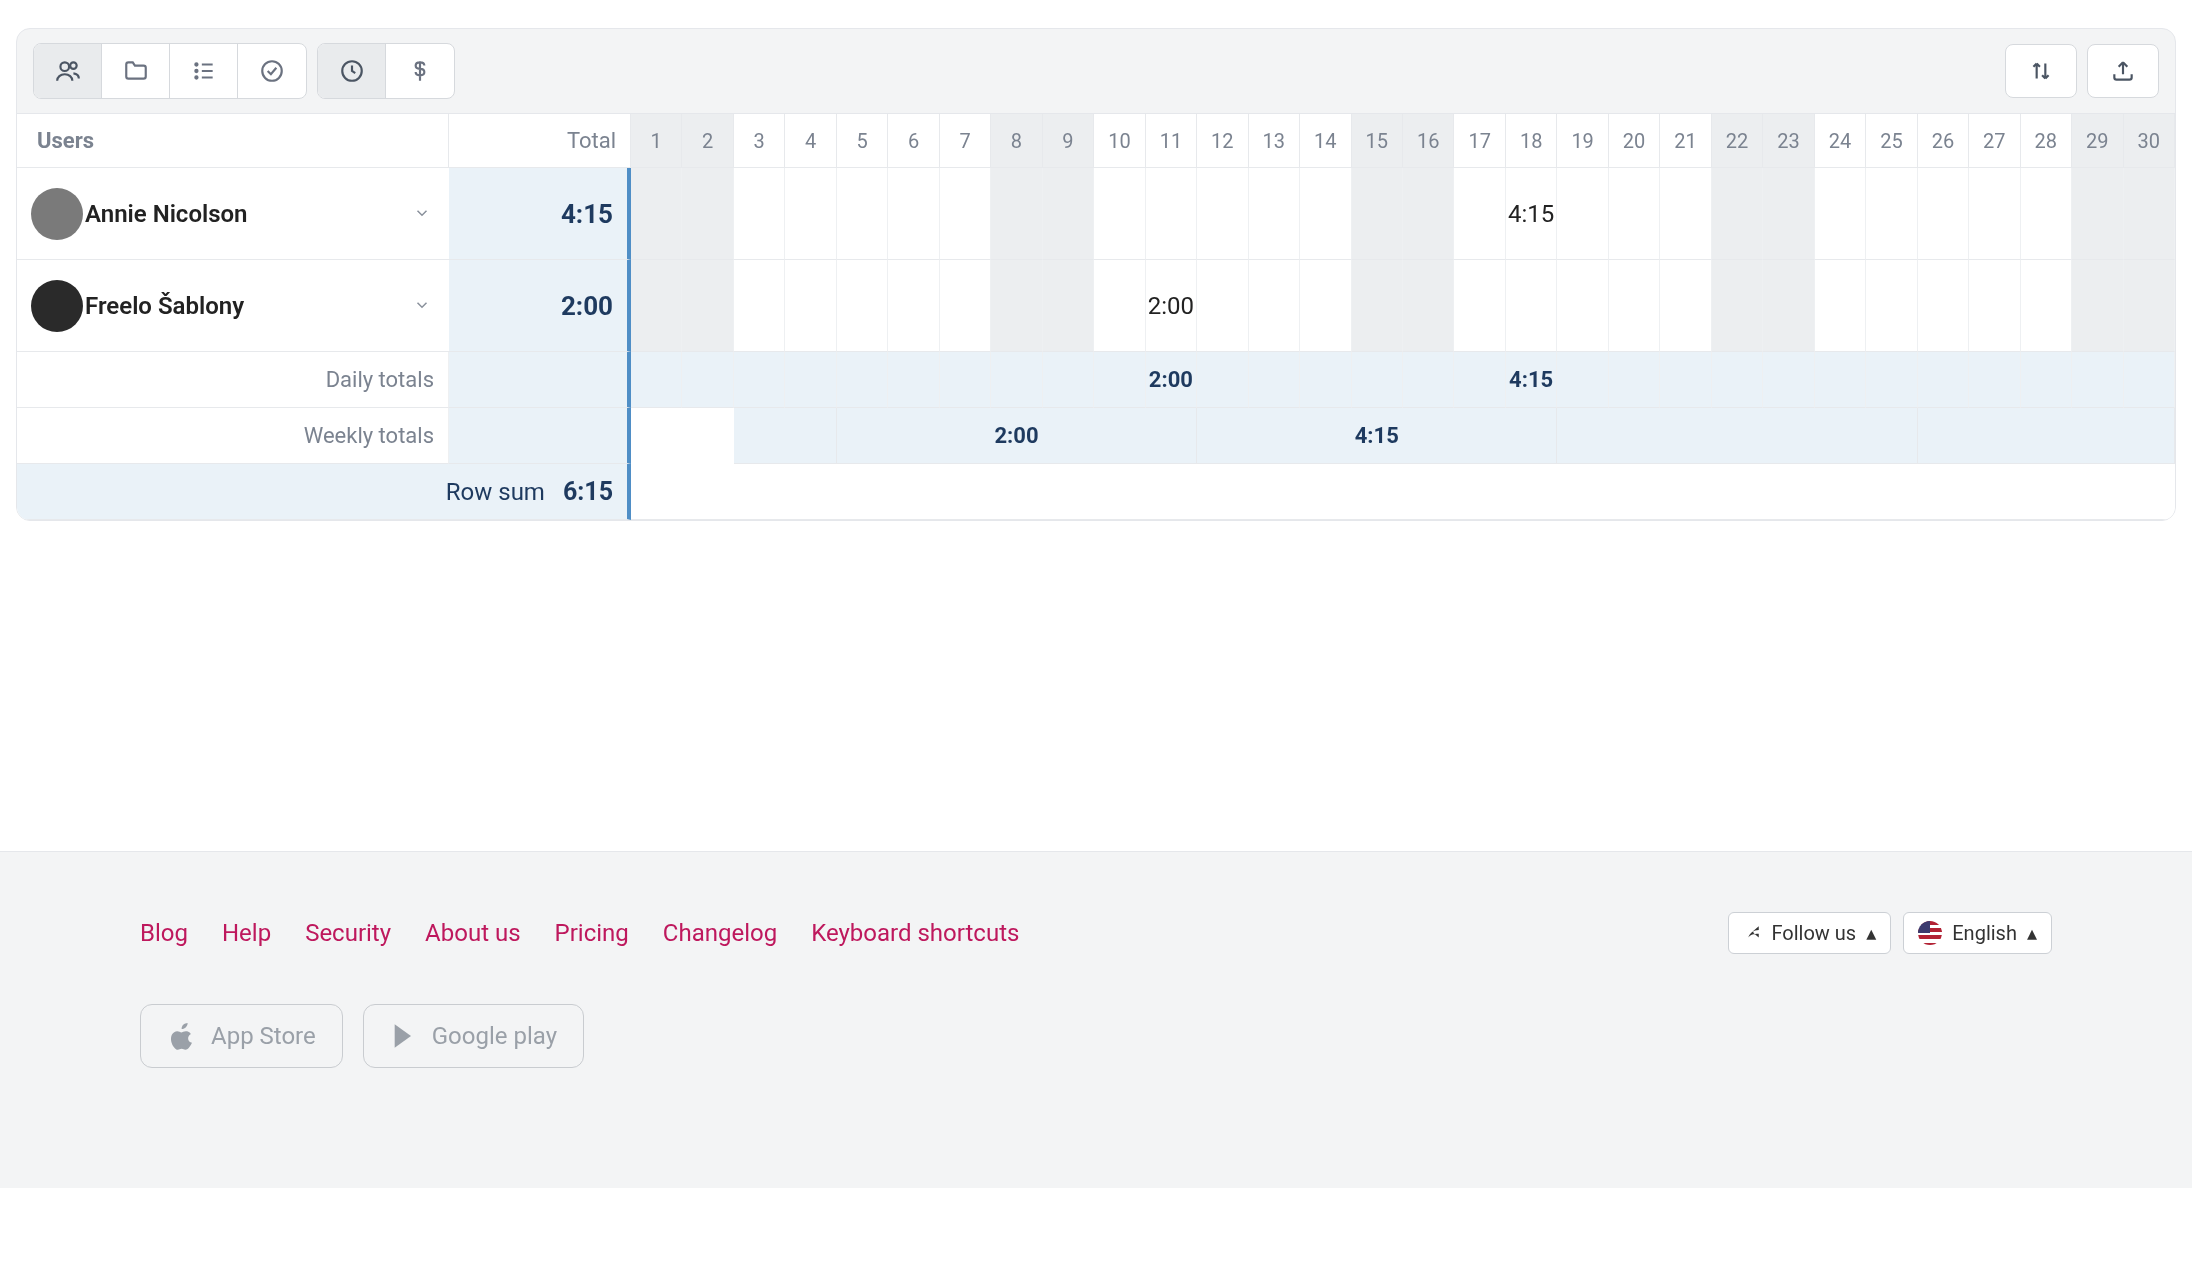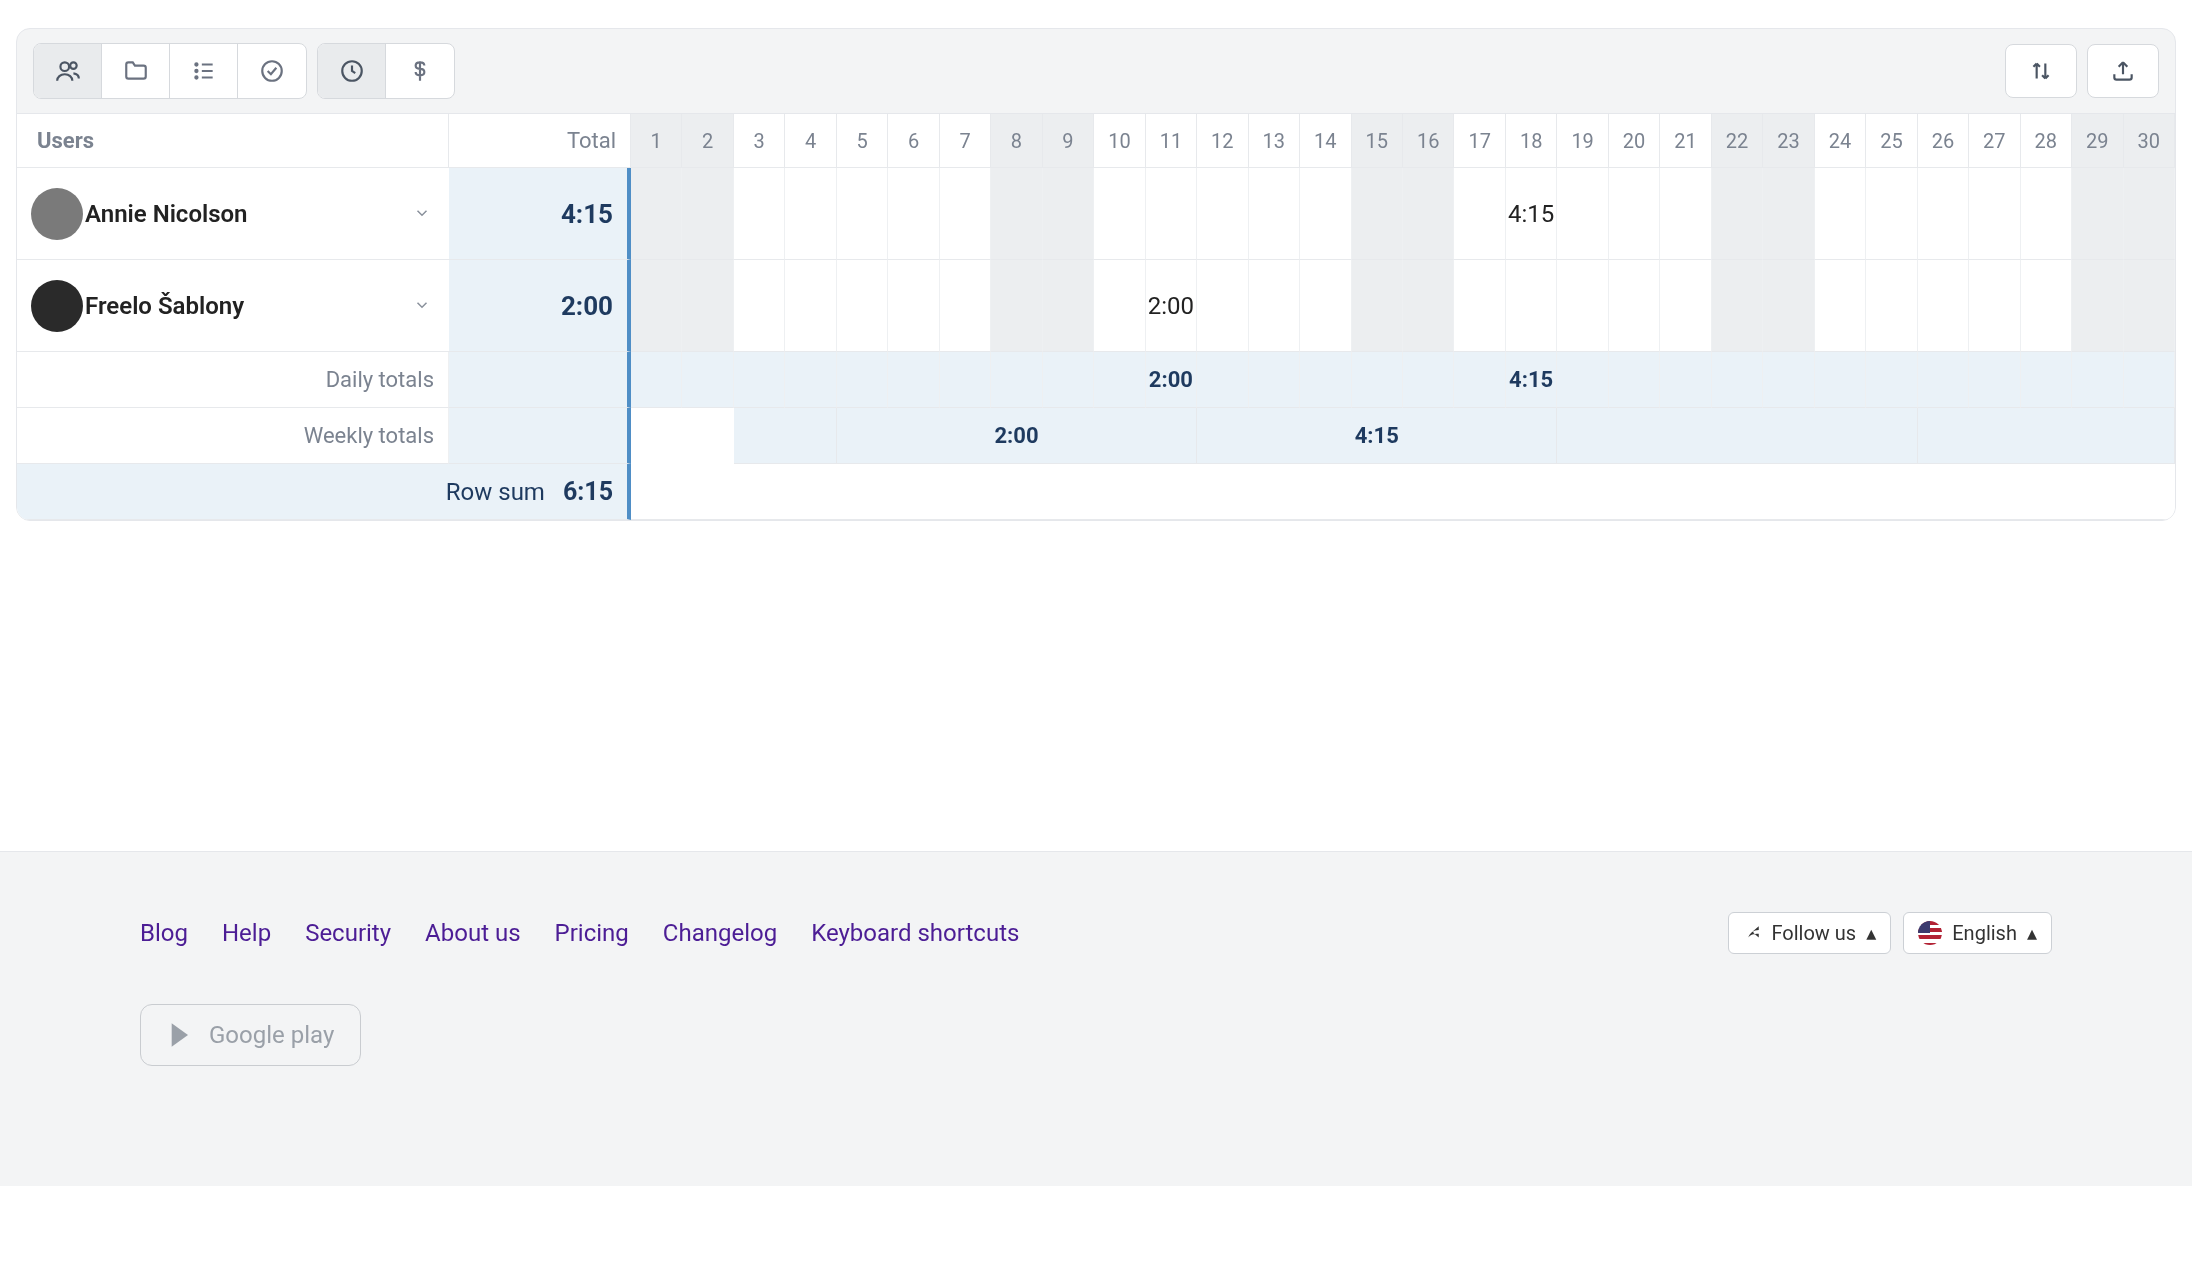--- a/index.html
+++ b/index.html
@@ -135,21 +135,21 @@
   color: #8a919c;
 }
 .footer {
   margin-top: 330px;
   border-top: 1px solid #e5e7eb;
   background: #f3f4f5;
   padding: 60px 140px 120px;
 }
 .footer-row { display: flex; justify-content: space-between; align-items: center; }
 .footer-links { display: flex; gap: 34px; }
-.footer-links a { color: #4c1d95; font-size: 24px; text-decoration: none; cursor: pointer; }
+.footer-links a { color: #be185d; font-size: 24px; text-decoration: none; cursor: pointer; }
 .footer-right { display: flex; gap: 12px; }
 .pill {
   display: inline-flex;
   align-items: center;
   gap: 10px;
   border: 1px solid #ccd0d5;
   background: #fff;
   border-radius: 6px;
   padding: 8px 14px;
   font-size: 20px;
@@ -425,19 +425,25 @@
       </div>
       <div class="pill">
         <span class="flag"></span>
         <span>English</span>
         <span>▴</span>
       </div>
     </div>
   </div>
   <div class="stores">
     <div class="store-btn">
+      <svg width="30" height="30" viewBox="0 0 24 24" fill="currentColor">
+          <path d="M16.5 1.5c0 1.3-.5 2.5-1.4 3.4-.9.9-2.2 1.6-3.4 1.5-.1-1.3.5-2.6 1.3-3.4.9-.9 2.4-1.5 3.5-1.5zM20 17.3c-.6 1.3-1.2 2.5-2.2 3.7-.8 1-1.8 2-3.1 2-1.2 0-1.6-.8-3-.8s-1.9.8-3 .8c-1.3 0-2.3-1.1-3.1-2.1C3.5 18.5 2.3 14 4 10.8c.9-1.6 2.5-2.6 4.2-2.6 1.3 0 2.5.9 3.3.9.8 0 2.3-1.1 3.9-.9.7 0 2.5.3 3.7 2.1-3.3 1.8-2.8 6.4.9 7z"></path>
+        </svg>
+      <span>App Store</span>
+    </div>
+    <div class="store-btn">
       <svg width="28" height="28" viewBox="0 0 24 24" fill="currentColor">
           <path d="M4 2l14 10L4 22V2z"></path>
         </svg>
       <span>Google play</span>
     </div>
   </div>
 </div>
 
 </body></html>

